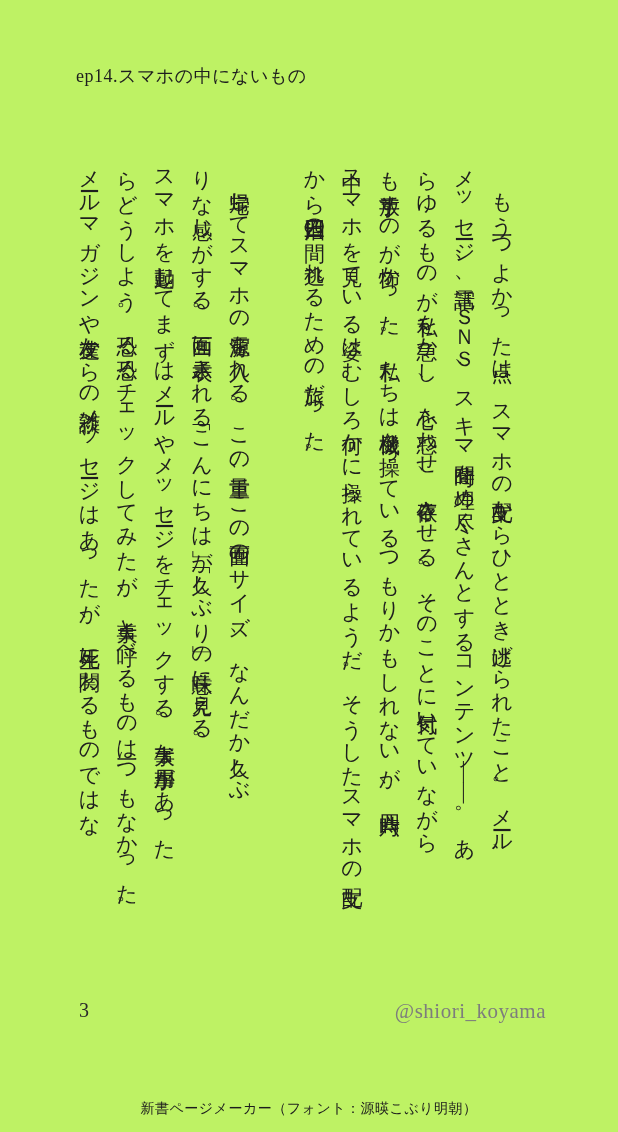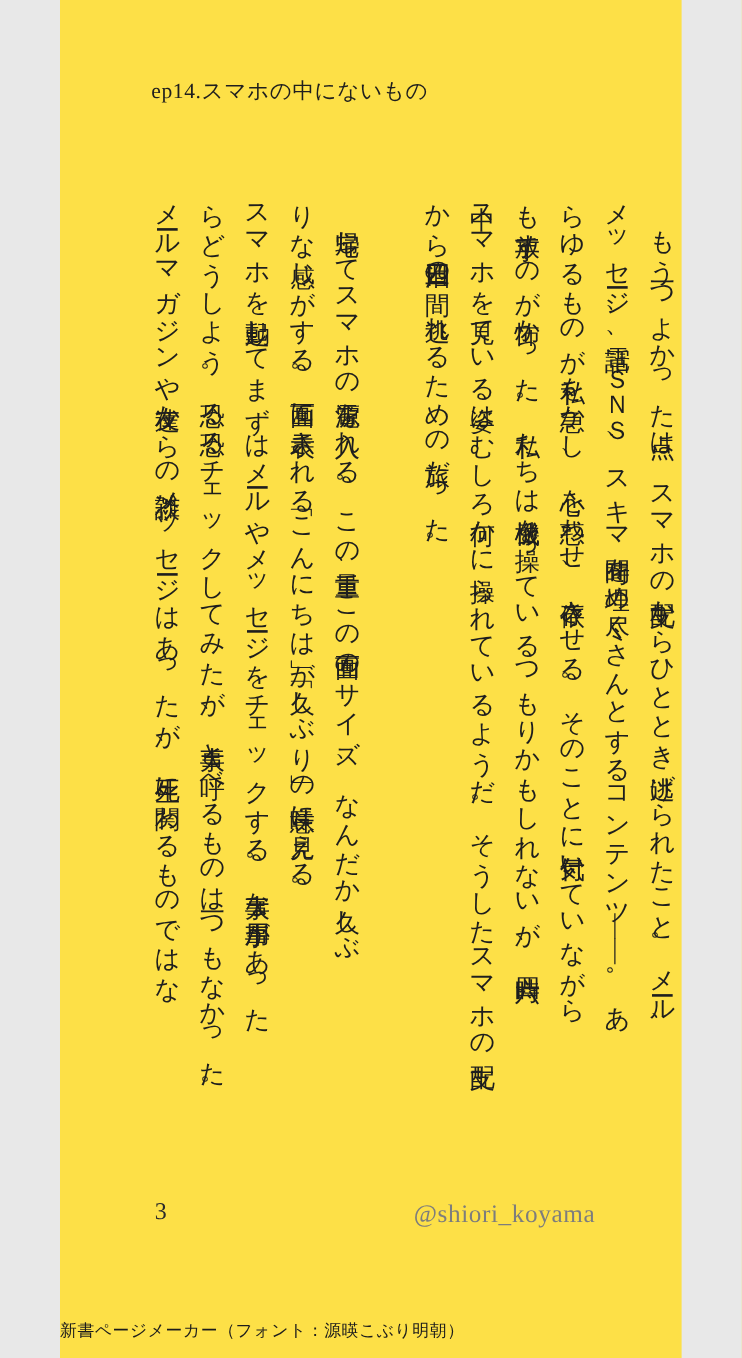--- a/index.html
+++ b/index.html
@@ -1,21 +1,21 @@
 <!DOCTYPE html>
 <html lang="ja"><head>
 <meta charset="utf-8">
 <style>
   html, body { margin: 0; padding: 0; background: #e8e8e8; }
   .page {
     position: relative;
-    width: 518px;
+    width: 618px;
     height: 1132px;
     margin: 0 auto;
-    background: #fde047;
+    background: #bef264;
     overflow: hidden;
     font-family: "Liberation Serif", "DejaVu Serif", serif;
     color: #1e1e1e;
   }
   .ep-title {
     position: absolute;
     left: 76px;
     top: 64px;
     font-size: 18px;
     letter-spacing: 0.5px;
@@ -55,20 +55,21 @@
     top: 999px;
     font-size: 21px;
     letter-spacing: 0.5px;
     color: #7d7d7d;
   }
   .app-caption {
     position: absolute;
     left: 0;
     right: 0;
     top: 1100px;
+    text-align: center;
     font-size: 14px;
     color: #1c1c1c;
     letter-spacing: 0.5px;
   }
 </style>
 </head>
 <body>
 
 <div class="page">
 

